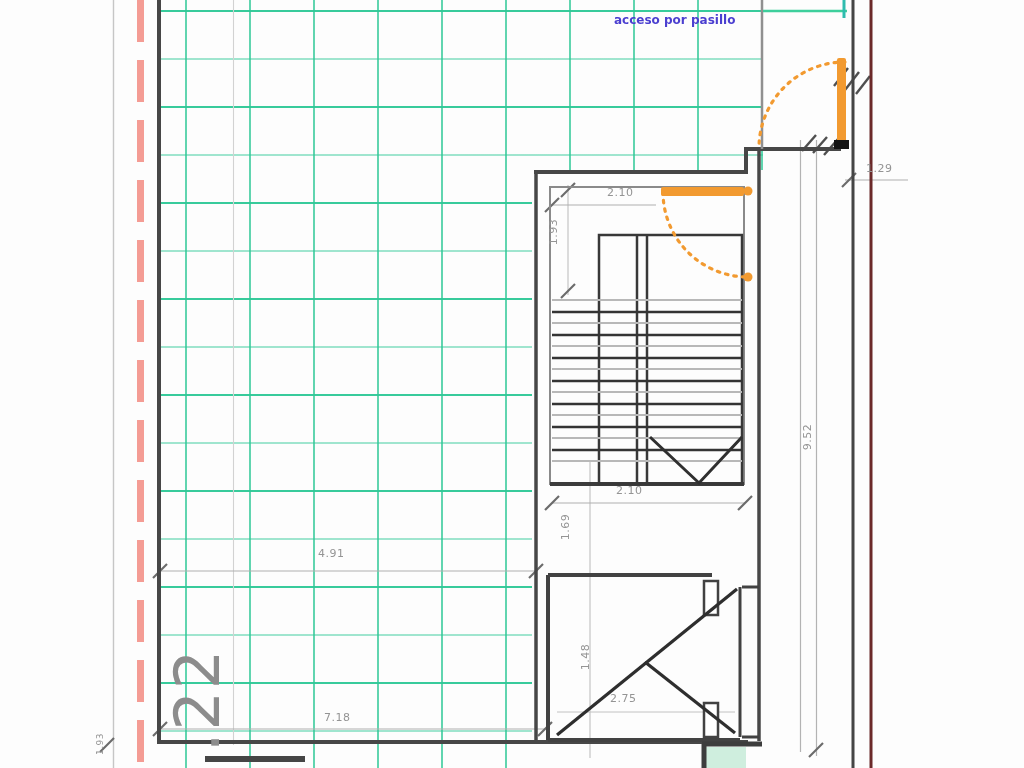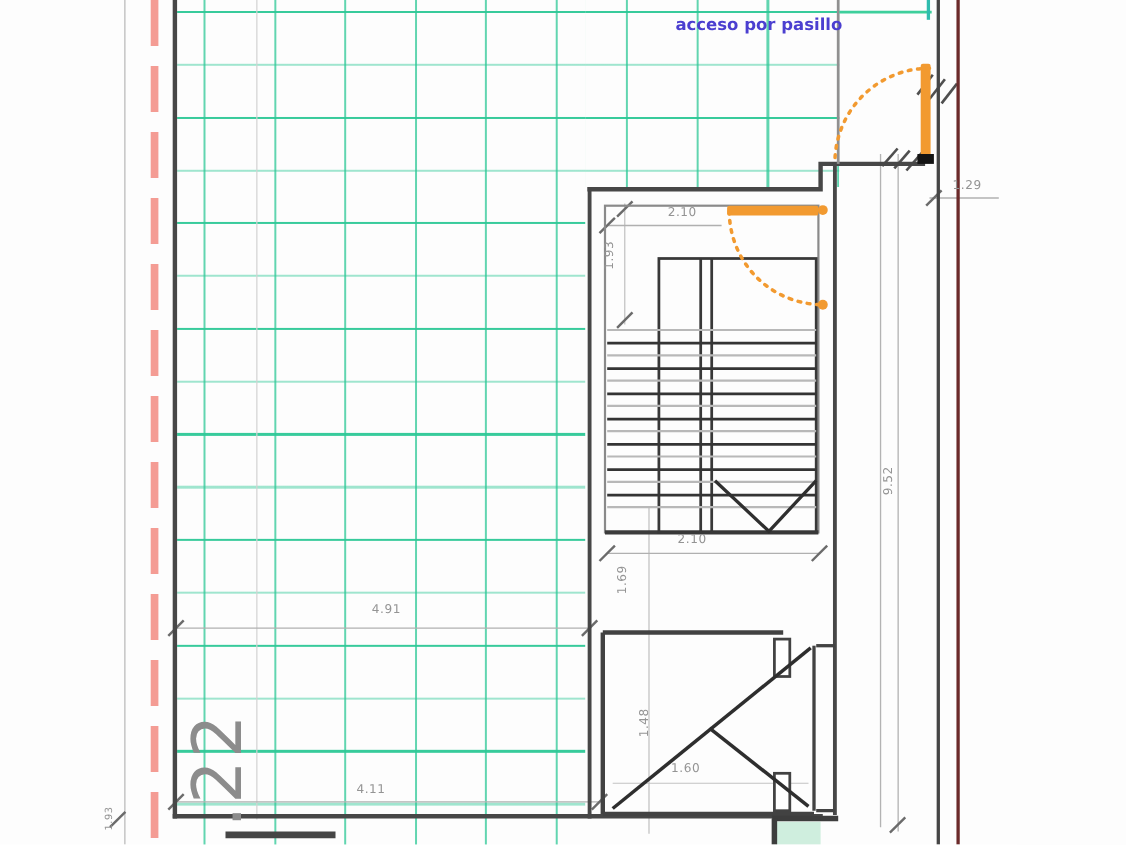--- a/index.html
+++ b/index.html
@@ -16,21 +16,21 @@
     background-position:0 10px, 0 58px, 24px 0;}
   .grid-top{left:532px;top:0;width:231px;height:170px;
     background-position:0 10px, 0 58px, 37px 0;}
   
   .red-dash{position:absolute;left:137px;top:0;width:7px;height:768px;
     background:repeating-linear-gradient(to bottom,#f49c94 0 42px,transparent 42px 60px);}
   svg{position:absolute;left:0;top:0;}
   .dim{position:absolute;font-size:11px;color:#949494;white-space:nowrap;letter-spacing:.5px;}
   .rot{transform:rotate(-90deg);transform-origin:center;text-align:center;}
   .dim-sm{font-size:9px;}
-  .access{position:absolute;left:614px;top:13px;font-size:15px;font-weight:700;
+  .access{position:absolute;left:614px;top:13px;font-size:12px;font-weight:700;
     color:#4b3fd0;white-space:nowrap;}
   .unit{position:absolute;left:118px;top:655px;width:160px;height:90px;font-size:62px;
     color:#8c8c8c;transform:rotate(-90deg);transform-origin:center;text-align:center;
     line-height:90px;letter-spacing:2px;}
 </style>
 </head>
 <body>
 
 <div class="canvas">
 
@@ -166,25 +166,25 @@
   <div class="dim" style="left:607px;top:186px;">2.10</div>
 
   <div class="dim rot" style="left:536px;top:225px;width:36px;height:14px;">1.93</div>
 
   <div class="dim" style="left:616px;top:484px;">2.10</div>
 
   <div class="dim rot" style="left:548px;top:520px;width:36px;height:14px;">1.69</div>
 
   <div class="dim rot" style="left:568px;top:650px;width:36px;height:14px;">1.48</div>
 
-  <div class="dim" style="left:610px;top:692px;">1.60</div>
+  <div class="dim" style="left:610px;top:692px;">2.75</div>
 
-  <div class="dim" style="left:318px;top:547px;margin-left:20px;">4.91</div>
+  <div class="dim" style="left:318px;top:547px;">4.91</div>
 
-  <div class="dim" style="left:324px;top:711px;">4.11</div>
+  <div class="dim" style="left:324px;top:711px;">7.18</div>
 
   <div class="dim rot" style="left:790px;top:430px;width:36px;height:14px;">9.52</div>
 
   <div class="dim" style="left:866px;top:162px;">1.29</div>
 
   <div class="dim dim-sm rot" style="left:86px;top:738px;width:30px;height:12px;">1.93</div>
 
   <div class="unit">.22</div>
 
 </div>

